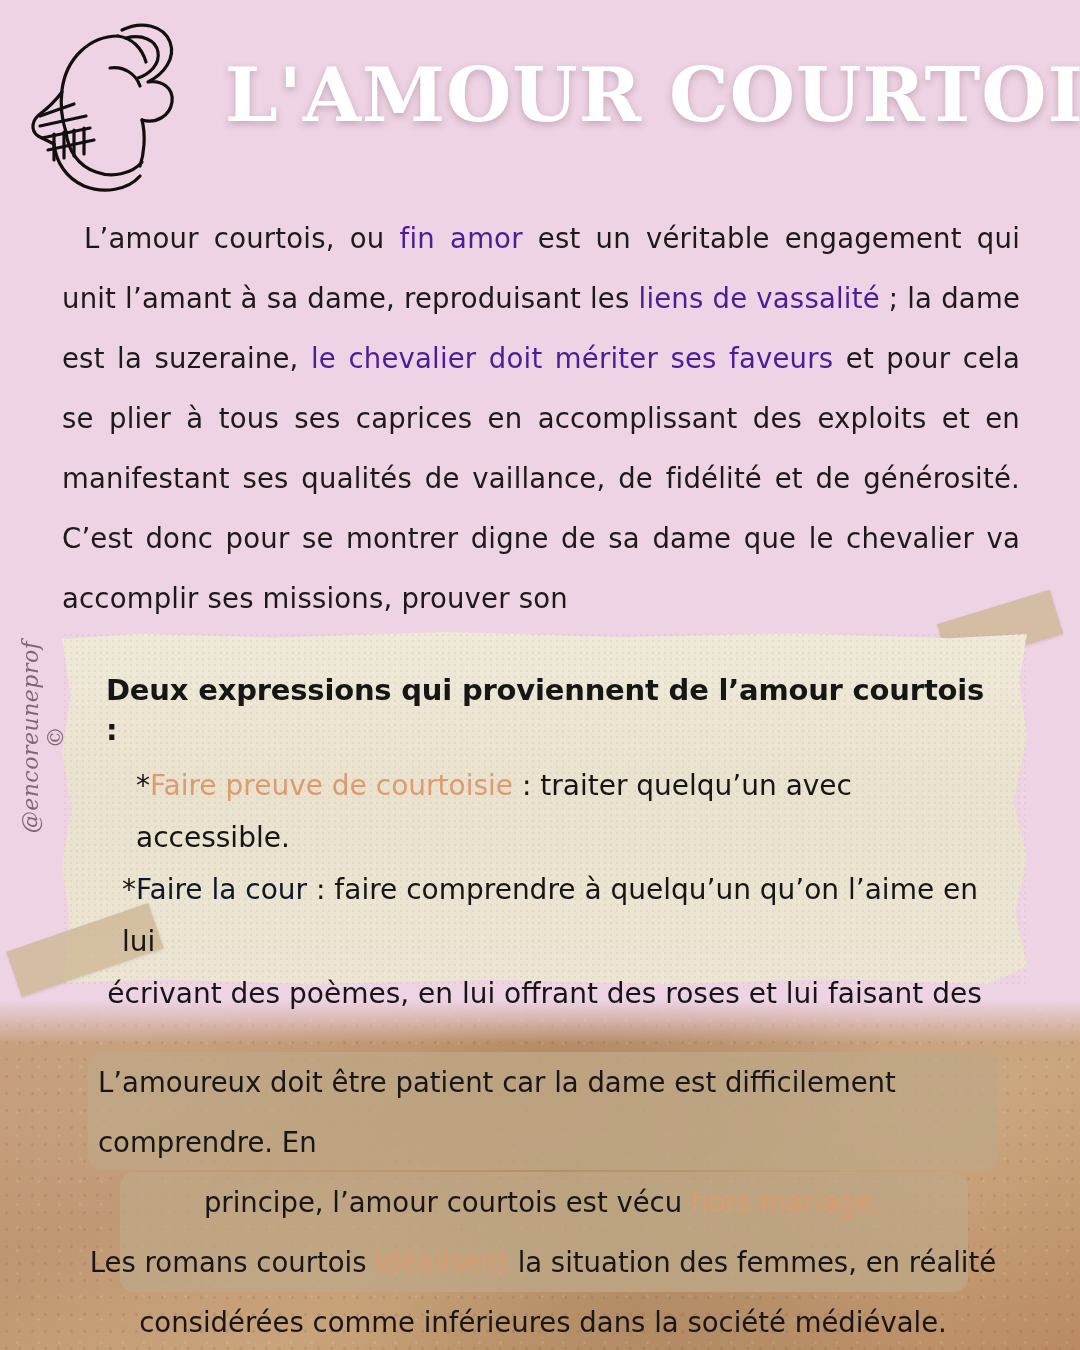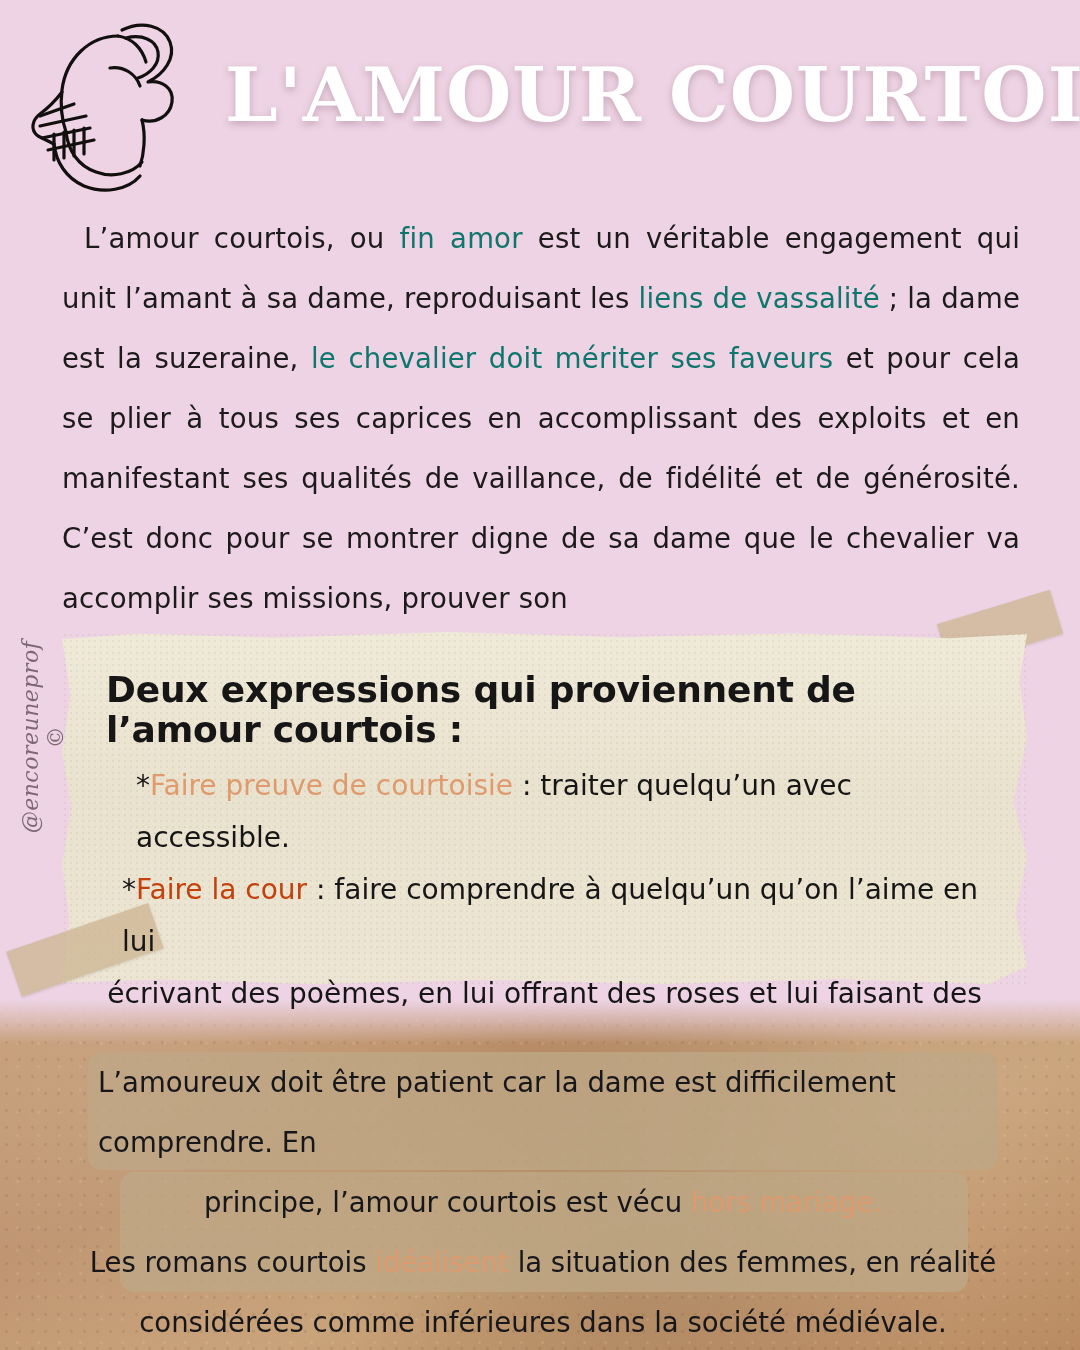--- a/index.html
+++ b/index.html
@@ -100,21 +100,21 @@
     top: 208px;
     width: 958px;
     font-family: "DejaVu Sans", sans-serif;
     font-size: 27.5px;
     line-height: 60px;
     color: #1c1a1b;
     text-align: justify;
     text-indent: 22px;
     letter-spacing: .2px;
   }
-  .intro .hl { color: #0f766e; }
+  .intro .hl { color: #4c1d95; }
   .intro .last-line { display: block; text-align: left; }
 
   
   .paper-wrap {
     position: absolute;
     left: 62px;
     top: 632px;
     width: 965px;
     height: 358px;
   }
@@ -161,35 +161,35 @@
     position: absolute;
     left: 0; top: 0;
     width: 965px;
     padding: 38px 30px 0 30px;
     box-sizing: border-box;
     font-family: "DejaVu Sans", sans-serif;
     color: #171617;
   }
   .paper-title {
     font-weight: 700;
-    font-size: 36px;
+    font-size: 29px;
     line-height: 40px;
     letter-spacing: -.2px;
     margin: 0 0 10px 14px;
   }
   .paper-line {
     font-size: 28px;
     line-height: 52px;
     text-align: center;
   }
   .paper-line.l1 { text-align: left; margin-left: 44px; }
   .paper-line.l2 { text-align: left; margin-left: 30px; }
   .paper-line .star { color: #171617; }
   .paper-line .hl { color: #df9a6e; text-align: right; }
-  .paper-line .hl2 { color: #c2410c; margin-top: 48px; }
+  .paper-line .hl2 { color: #0f172a; margin-top: 48px; }
 
   
   .beige1 {
     position: absolute;
     left: 88px; top: 1052px;
     width: 910px; height: 118px;
     background: rgba(190,168,134,.80);
     border-radius: 14px;
   }
   .beige2 {

